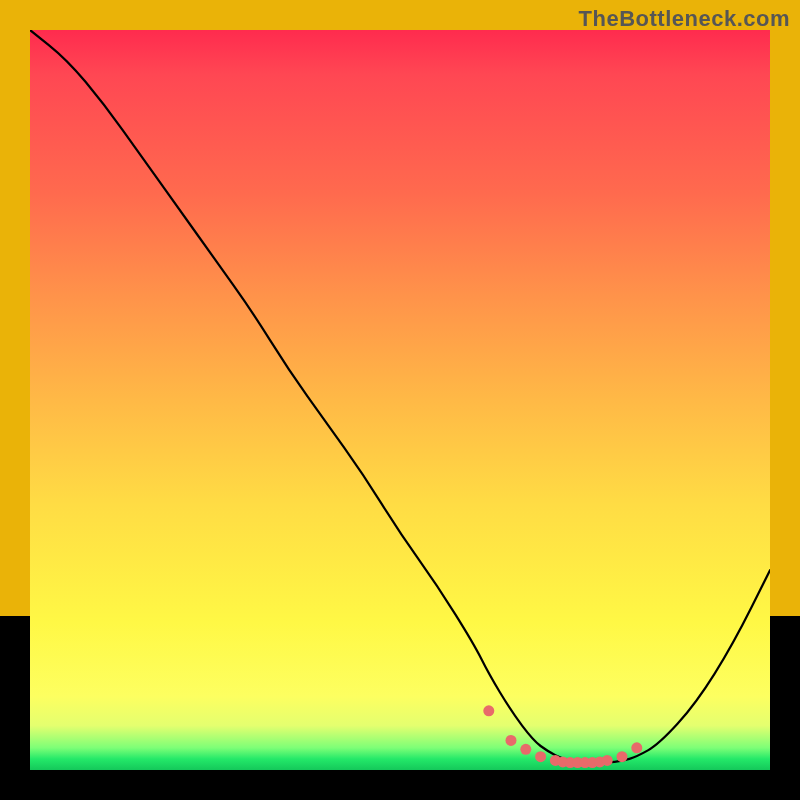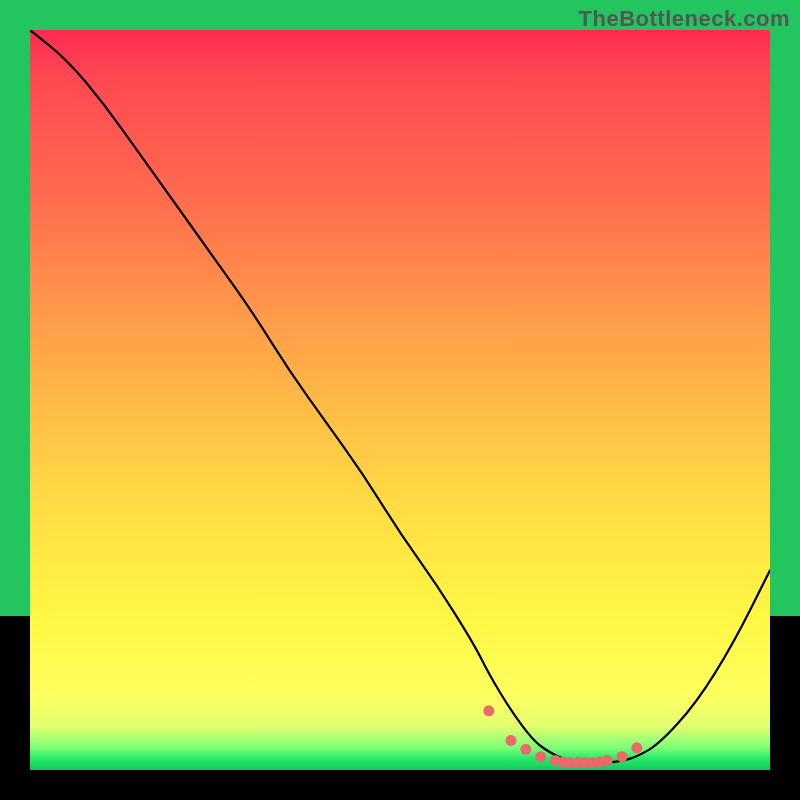--- a/index.html
+++ b/index.html
@@ -1,21 +1,21 @@
 <!DOCTYPE html>
 <html><head>
 <meta charset="utf-8">
 <style>
   * { margin: 0; padding: 0; box-sizing: border-box; }
   html, body { width: 800px; height: 800px; overflow: hidden; background: #000; }
   .frame {
     position: relative;
     width: 800px;
     height: 616px;
-    background: #22c55e;
+    background: #eab308;
   }
   .watermark {
     position: absolute;
     top: 6px;
     right: 10px;
     font-family: Arial, Helvetica, sans-serif;
     font-size: 22px;
     font-weight: 600;
     color: #565656;
     letter-spacing: 0.5px;

